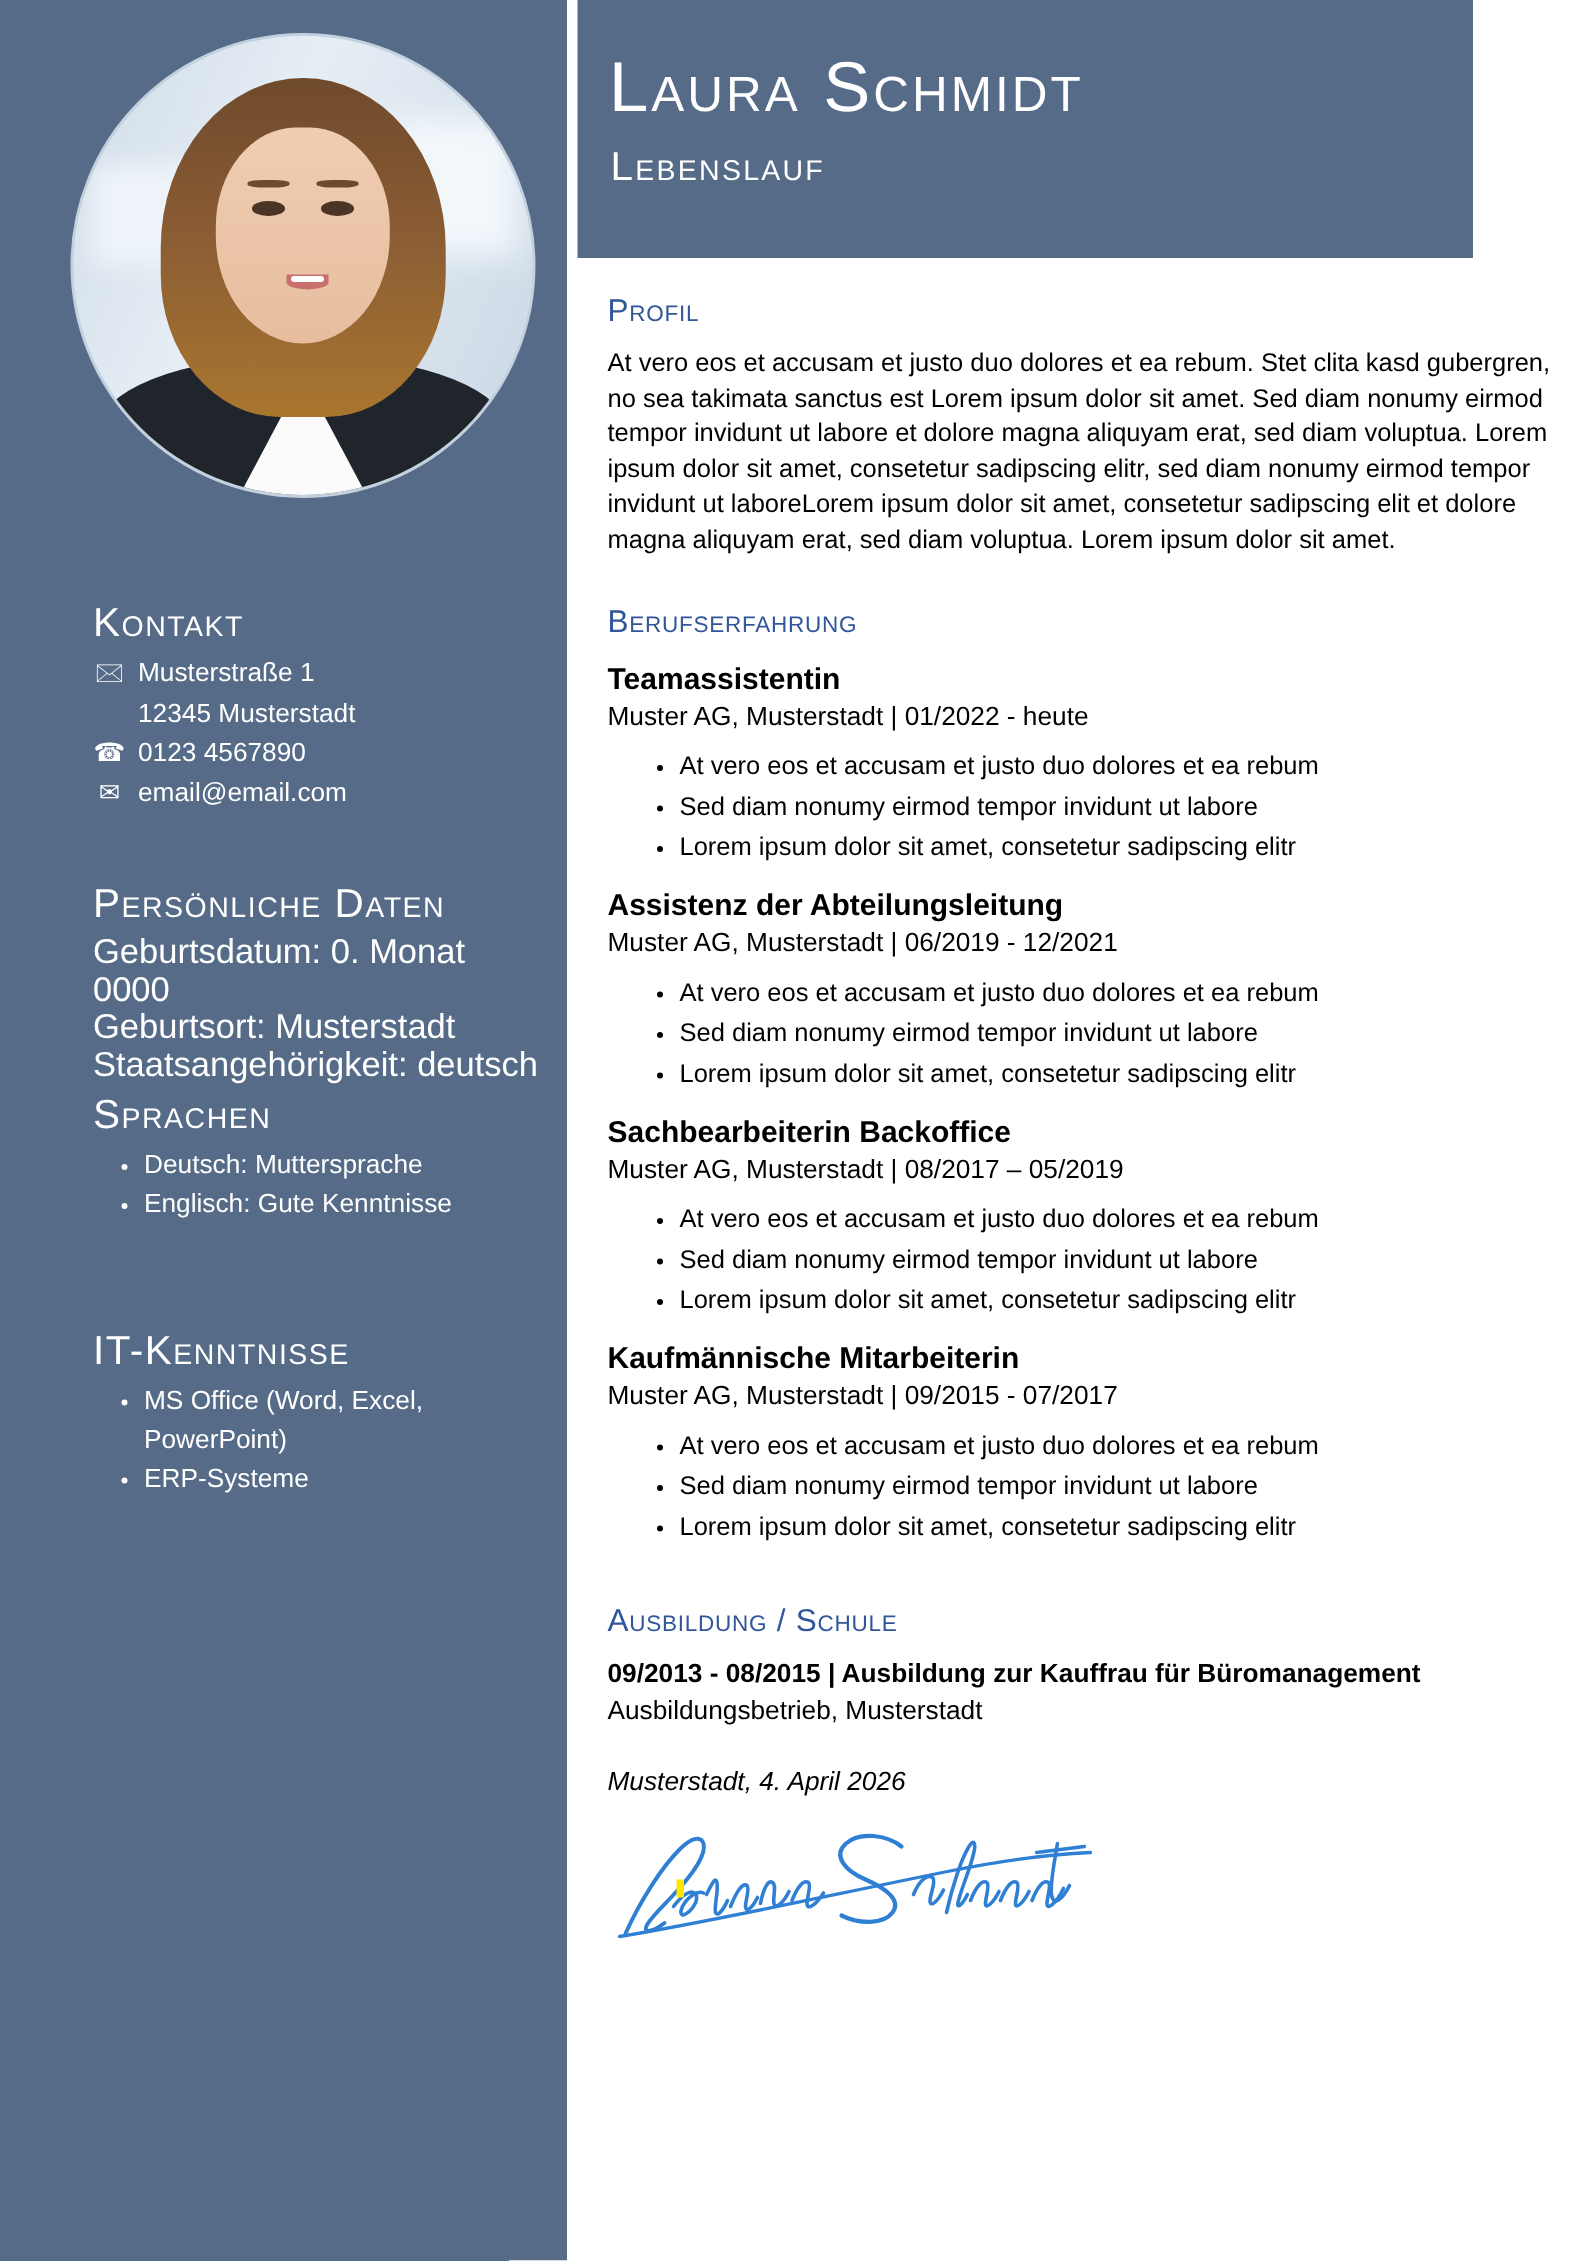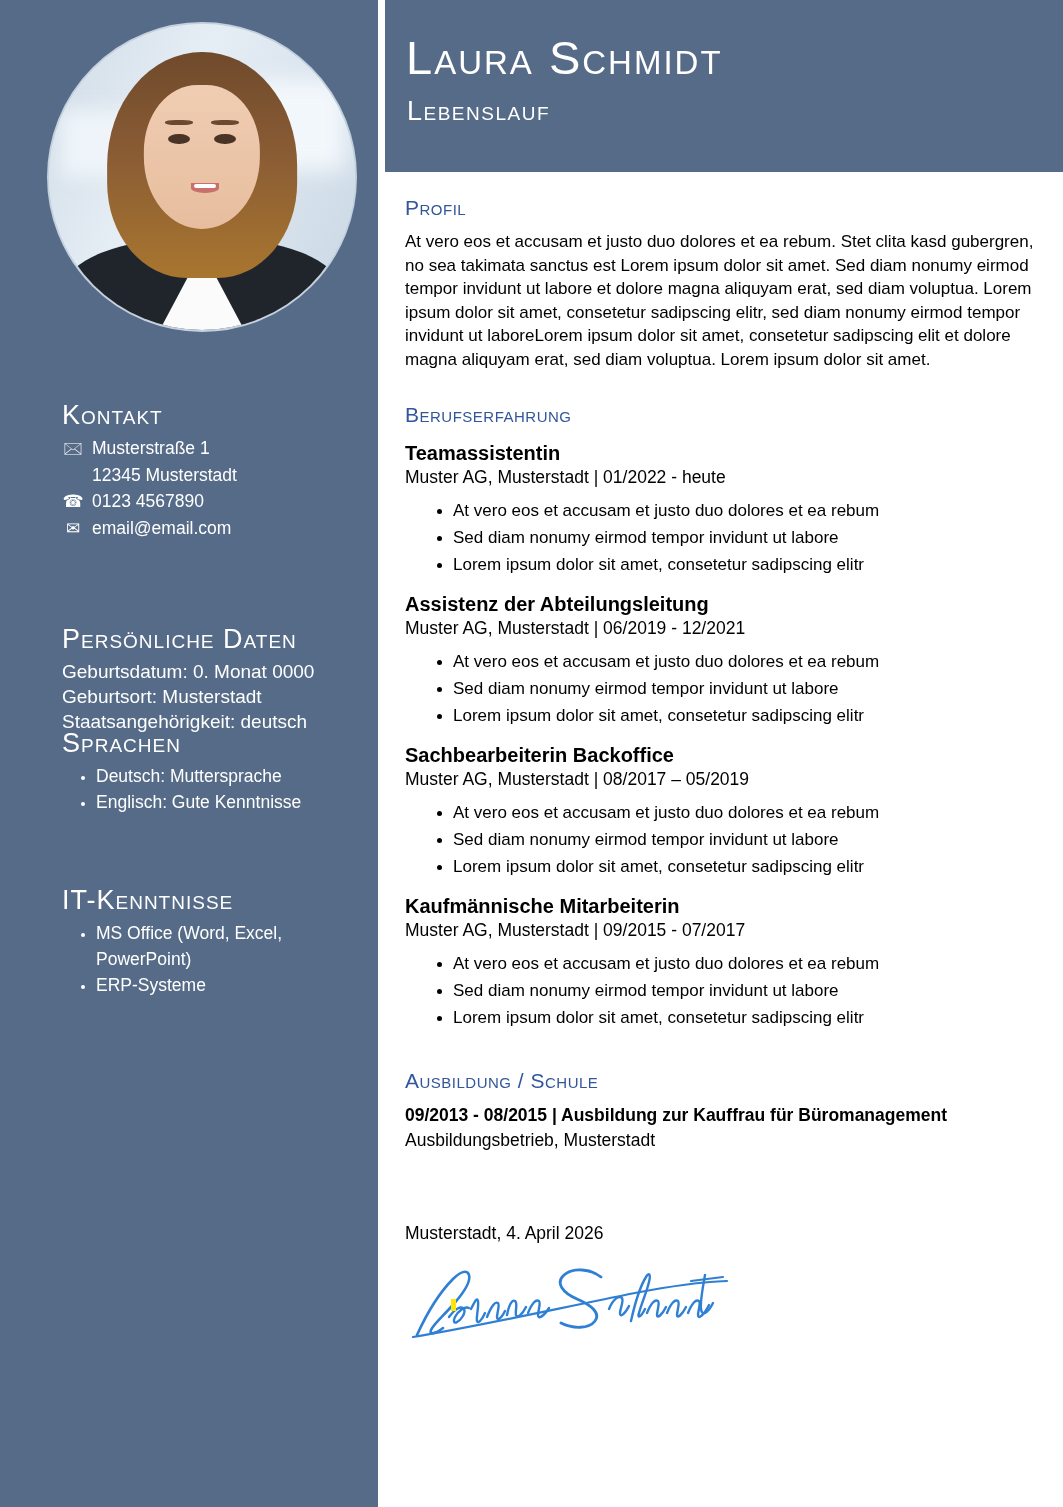--- a/index.html
+++ b/index.html
@@ -58,31 +58,31 @@
   .ph-brow.l{left:38%;} .ph-brow.r{left:53%;}
   .ph-mouth{position:absolute;left:46.5%;top:52%;width:9%;height:3.2%;
     background:#c9706d;border-radius:0 0 50% 50%;}
   .ph-teeth{position:absolute;left:47.5%;top:52.2%;width:7%;height:1.5%;background:#fff;border-radius:2px;}
 
   .side-h {
     font-size:27px; font-variant:small-caps; letter-spacing:1px;
     font-weight:400; color:#ffffff; margin:0 0 4px 0; padding:0;
   }
   .side-block { position:absolute; left:62px; width:300px; }
-  .side-line { font-size:19px; line-height:25px; color:#ffffff; }
+  .side-line { font-size:23px; line-height:25px; color:#ffffff; }
   .contact-row { display:flex; align-items:flex-start; gap:8px; font-size:17.5px; line-height:27px; }
   .c-icon { width:22px; text-align:center; font-size:17px; line-height:27px; flex:0 0 22px; }
   .indent-line { padding-left:30px; font-size:17.5px; line-height:26px; }
   ul.side-ul { margin:2px 0 0 0; padding-left:34px; }
   ul.side-ul li { font-size:17.5px; line-height:26px; margin:0; }
   ul.side-ul li::marker { font-size:14px; }
 
   
   .headband {
-    position:absolute; left:385px; top:0; width:678px; height:172px;
+    position:absolute; left:385px; top:0; width:597px; height:172px;
     background:#566b87;
   }
   .hb-name {
     position:absolute; left:21px; top:30px;
     font-size:47px; font-variant:small-caps; letter-spacing:2px;
     color:#ffffff; font-weight:400; white-space:nowrap;
   }
   .hb-sub {
     position:absolute; left:22px; top:96px;
     font-size:27px; font-variant:small-caps; letter-spacing:1.5px;
@@ -110,21 +110,21 @@
   ul.job-ul { margin:8px 0 0 0; padding-left:48px; }
   ul.job-ul li { font-size:17px; line-height:27px; }
   ul.job-ul li::marker { font-size:15px; }
 
   .edu-wrap { margin-top:38px; }
   .edu-item { margin-top:14px; }
   .edu-item:first-of-type { margin-top:2px; }
   .edu-line1 { font-size:17.5px; font-weight:bold; line-height:25px; }
   .edu-line2 { font-size:17.5px; line-height:25px; }
 
-  .sign-wrap { margin-top:68px; position:relative; }
+  .sign-wrap { margin-top:22px; position:relative;font-style:italic; }
   .sign-place { font-size:17.5px; line-height:24px; }
   .sign-svg { margin-top:6px; display:block; }
 </style>
 </head>
 <body>
 
 <div class="page">
 
   <aside class="sidebar">
 
@@ -157,21 +157,21 @@
       <div class="contact-row">
         <span class="c-icon">☎</span>
         <span>0123 4567890</span>
       </div>
       <div class="contact-row">
         <span class="c-icon">✉</span>
         <span>email@email.com</span>
       </div>
     </div>
 
-    <div class="side-block" style="top:624px;">
+    <div class="side-block" style="top:587px;">
       <div class="side-h">Persönliche Daten</div>
       <div class="side-line">Geburtsdatum: 0. Monat 0000</div>
       <div class="side-line">Geburtsort: Musterstadt</div>
       <div class="side-line">Staatsangehörigkeit: deutsch</div>
     </div>
 
     <div class="side-block" style="top:728px;">
       <div class="side-h">Sprachen</div>
       <ul class="side-ul">
         <li>Deutsch: Muttersprache</li>

